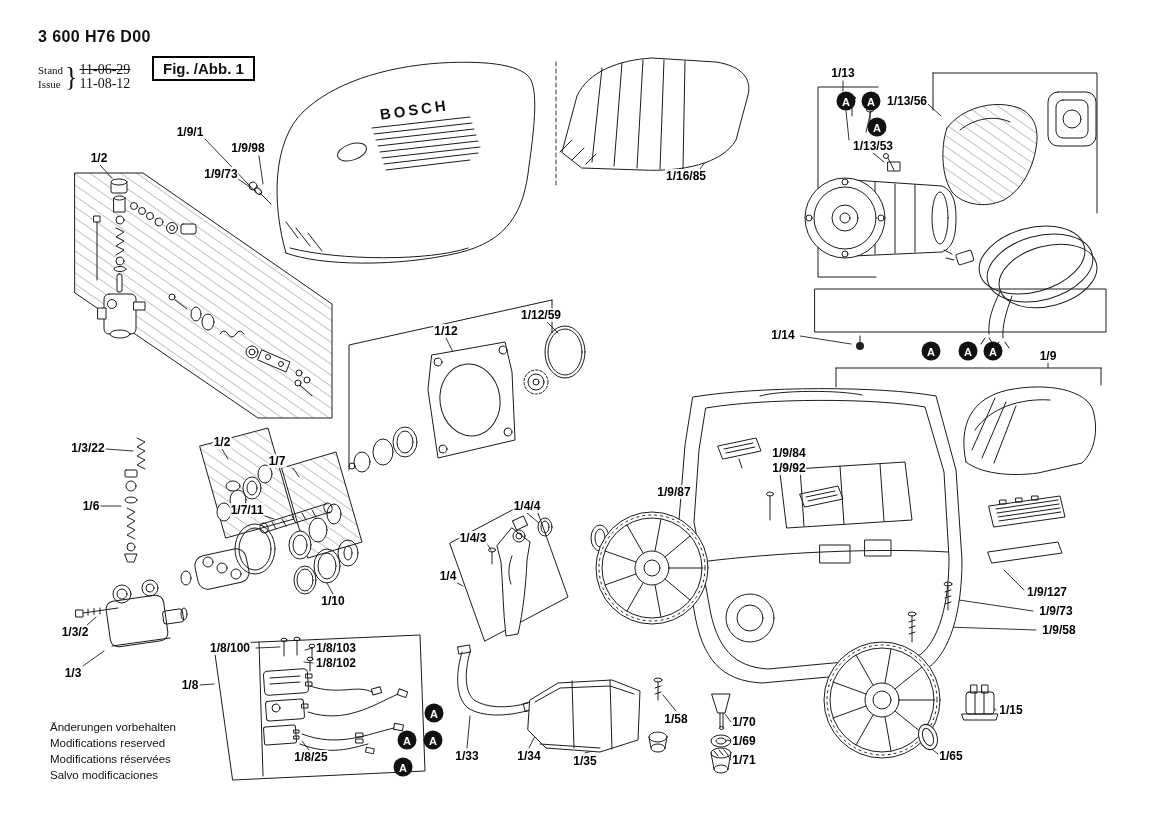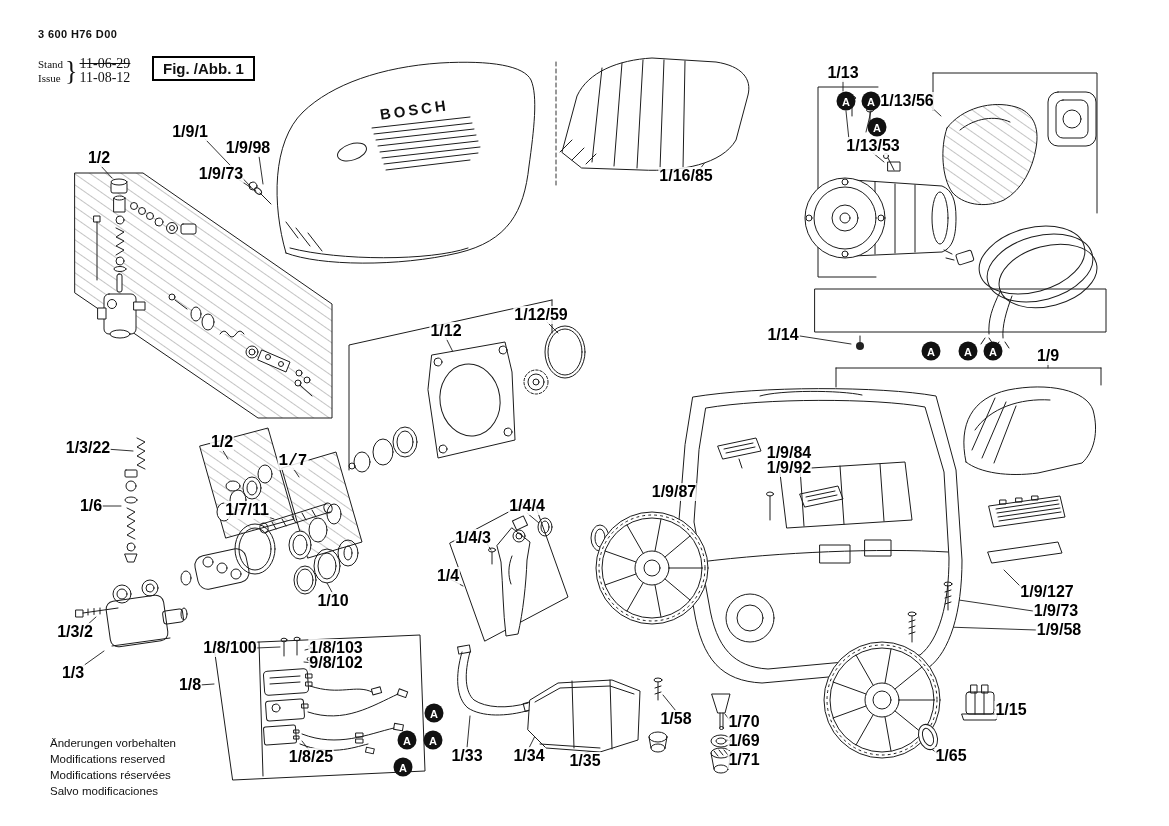--- a/index.html
+++ b/index.html
@@ -2,33 +2,33 @@
 <html><head>
 <meta charset="utf-8">
 <style>
   * { margin:0; padding:0; box-sizing:border-box; }
   html,body { background:#ddd; }
   body { font-family:"Liberation Sans", sans-serif; }
   .page { position:relative; width:1169px; height:826px; background:#fff; overflow:hidden; color:#111; }
   .art  { position:absolute; left:0; top:0; }
 
   .hdr { position:absolute; left:38px; top:28px; }
-  .part-no { font-size:11px; font-weight:bold; letter-spacing:.4px; }
+  .part-no { font-size:16px; font-weight:bold; letter-spacing:.4px; }
   .rev { display:flex; margin-top:17px;font-family:Liberation Serif, serif; }
   .rev-labels { font-size:11px; line-height:14px; }
   .rev-brace { font-size:26px; font-weight:400; margin:0 2px; transform:scaleY(1.05); }
   .rev-dates { font-size:14px; line-height:14px; }
   .strike { text-decoration:line-through; }
 
   .figbox { position:absolute; left:152px; top:56px; border:2px solid #000; padding:2px 9px;
             font-size:15px; font-weight:bold; background:#fff; white-space:nowrap; }
 
-  .footer { position:absolute; left:50px; top:735px; font-size:11.5px; line-height:16px; }
-
-  .part-label { position:absolute; transform:translate(-50%,-50%); font-size:16px; font-weight:bold;
+  .footer { position:absolute; left:50px; top:719px; font-size:11.5px; line-height:16px; }
+
+  .part-label { position:absolute; transform:translate(-50%,-50%); font-size:12px; font-weight:bold;
                 white-space:nowrap; background:rgba(255,255,255,.85); padding:0 1px; color:#000; }
 
   .marker-a { position:absolute; width:19px; height:19px; border-radius:50%; background:#111; color:#fff;
               font-size:11px; font-weight:bold; display:flex; align-items:center; justify-content:center;
               transform:translate(-50%,-50%); }
 </style>
 </head>
 <body>
 
 <div class="page">
@@ -561,35 +561,35 @@
       <div class="part-label" style="left: 686px; top: 176px;">1/16/85</div>
       <div class="part-label" style="left: 843px; top: 73px;">1/13</div>
       <div class="part-label" style="left: 907px; top: 101px;">1/13/56</div>
       <div class="part-label" style="left: 873px; top: 146px;">1/13/53</div>
       <div class="part-label" style="left: 446px; top: 331px;">1/12</div>
       <div class="part-label" style="left: 541px; top: 315px;">1/12/59</div>
       <div class="part-label" style="left: 783px; top: 335px;">1/14</div>
       <div class="part-label" style="left: 1048px; top: 356px;">1/9</div>
       <div class="part-label" style="left: 88px; top: 448px;">1/3/22</div>
       <div class="part-label" style="left: 222px; top: 442px;">1/2</div>
-      <div class="part-label" style="left: 293px; top: 461px; font-family: Liberation Mono, monospace;">1/7</div>
+      <div class="part-label" style="left: 277px; top: 461px;">1/7</div>
       <div class="part-label" style="left: 85px; top: 506px; margin-left: 6px;">1/6</div>
       <div class="part-label" style="left: 247px; top: 510px;">1/7/11</div>
       <div class="part-label" style="left: 527px; top: 506px;">1/4/4</div>
       <div class="part-label" style="left: 473px; top: 538px; text-align: center;">1/4/3</div>
       <div class="part-label" style="left: 448px; top: 576px;">1/4</div>
       <div class="part-label" style="left: 789px; top: 453px;">1/9/84</div>
       <div class="part-label" style="left: 789px; top: 468px;">1/9/92</div>
       <div class="part-label" style="left: 674px; top: 492px;">1/9/87</div>
       <div class="part-label" style="left: 333px; top: 601px;">1/10</div>
       <div class="part-label" style="left: 75px; top: 632px;">1/3/2</div>
       <div class="part-label" style="left: 73px; top: 673px;">1/3</div>
       <div class="part-label" style="left: 230px; top: 648px;">1/8/100</div>
       <div class="part-label" style="left: 336px; top: 648px;">1/8/103</div>
-      <div class="part-label" style="left: 336px; top: 663px;">9/8/102</div>
+      <div class="part-label" style="left: 336px; top: 663px;">1/8/102</div>
       <div class="part-label" style="left: 190px; top: 685px;">1/8</div>
       <div class="part-label" style="left: 311px; top: 757px;">1/8/25</div>
       <div class="part-label" style="left: 1047px; top: 592px;">1/9/127</div>
       <div class="part-label" style="left: 1056px; top: 611px;">1/9/73</div>
       <div class="part-label" style="left: 1059px; top: 630px;">1/9/58</div>
       <div class="part-label" style="left: 1011px; top: 710px;">1/15</div>
       <div class="part-label" style="left: 467px; top: 756px;">1/33</div>
       <div class="part-label" style="left: 529px; top: 756px;">1/34</div>
       <div class="part-label" style="left: 585px; top: 761px;">1/35</div>
       <div class="part-label" style="left: 676px; top: 719px;">1/58</div>

